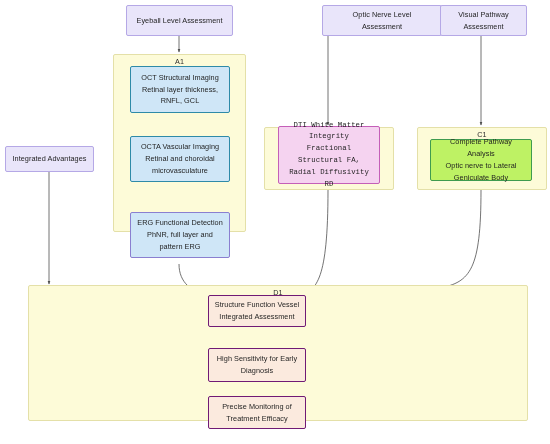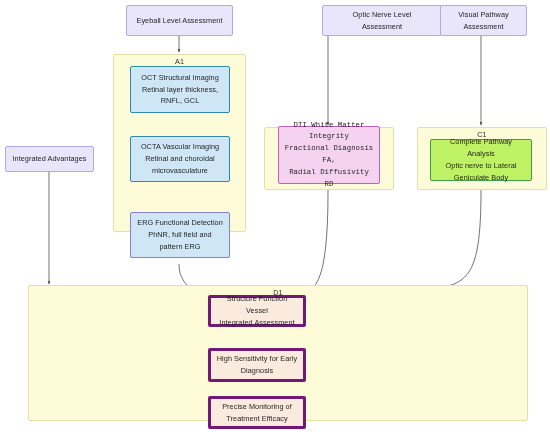--- a/index.html
+++ b/index.html
@@ -57,21 +57,21 @@
     letter-spacing:.05px;
   }
   .node span{display:block;width:100%;}
 
   
   .n-lavender{ background:#e9e5fa; border:1px solid #b5a8e6; }
   .n-blue    { background:#cfe6f7; border:1px solid #2e8aa8; }
   .n-blue-v  { background:#cfe6f7; border:1px solid #8a7fd0; }
   .n-pink    { background:#f5d3f0; border:1px solid #c45fb8; }
   .n-green   { background:#bef264; border:1px solid #3f9b4f; }
-  .n-peach   { background:#fbeade; border:3px solid #701a75; }
+  .n-peach   { background:#fbeade; border:1px solid #701a75; }
 </style>
 </head>
 <body>
 
 <div id="canvas">
 
   <svg class="edges" viewBox="0 0 550 444">
     <defs>
       <marker id="ah" viewBox="0 0 10 10" refX="8" refY="5" markerWidth="5" markerHeight="5" orient="auto-start-reverse">
         <path d="M 0 1.5 L 9 5 L 0 8.5 z" fill="#4f4f4f"></path>
@@ -119,33 +119,33 @@
     <span>
       <span>OCTA Vascular Imaging</span>
       <span>Retinal and choroidal</span>
       <span>microvasculature</span>
     </span>
   </div>
 
   <div class="node n-blue-v" style="left:130px; top:212px; width:100px; height:46px;">
     <span>
       <span>ERG Functional Detection</span>
-      <span>PhNR, full field and</span>
+      <span>PhNR, full layer and</span>
       <span>pattern ERG</span>
     </span>
   </div>
 
   <div class="subgraph" style="left:264px; top:127px; width:130px; height:63px;">
     <div class="subgraph-label">B1</div>
   </div>
 
   <div class="node n-pink" style="left:278px; top:126px; width:102px; height:58px;font-family:Liberation Mono, monospace;">
     <span>
       <span>DTI White Matter Integrity</span>
-      <span>Fractional Diagnosis FA,</span>
+      <span>Fractional Structural FA,</span>
       <span>Radial Diffusivity RD</span>
     </span>
   </div>
 
   <div class="subgraph" style="left:417px; top:127px; width:130px; height:63px;">
     <div class="subgraph-label">C1</div>
   </div>
 
   <div class="node n-green" style="left:430px; top:139px; width:102px; height:42px;">
     <span>

